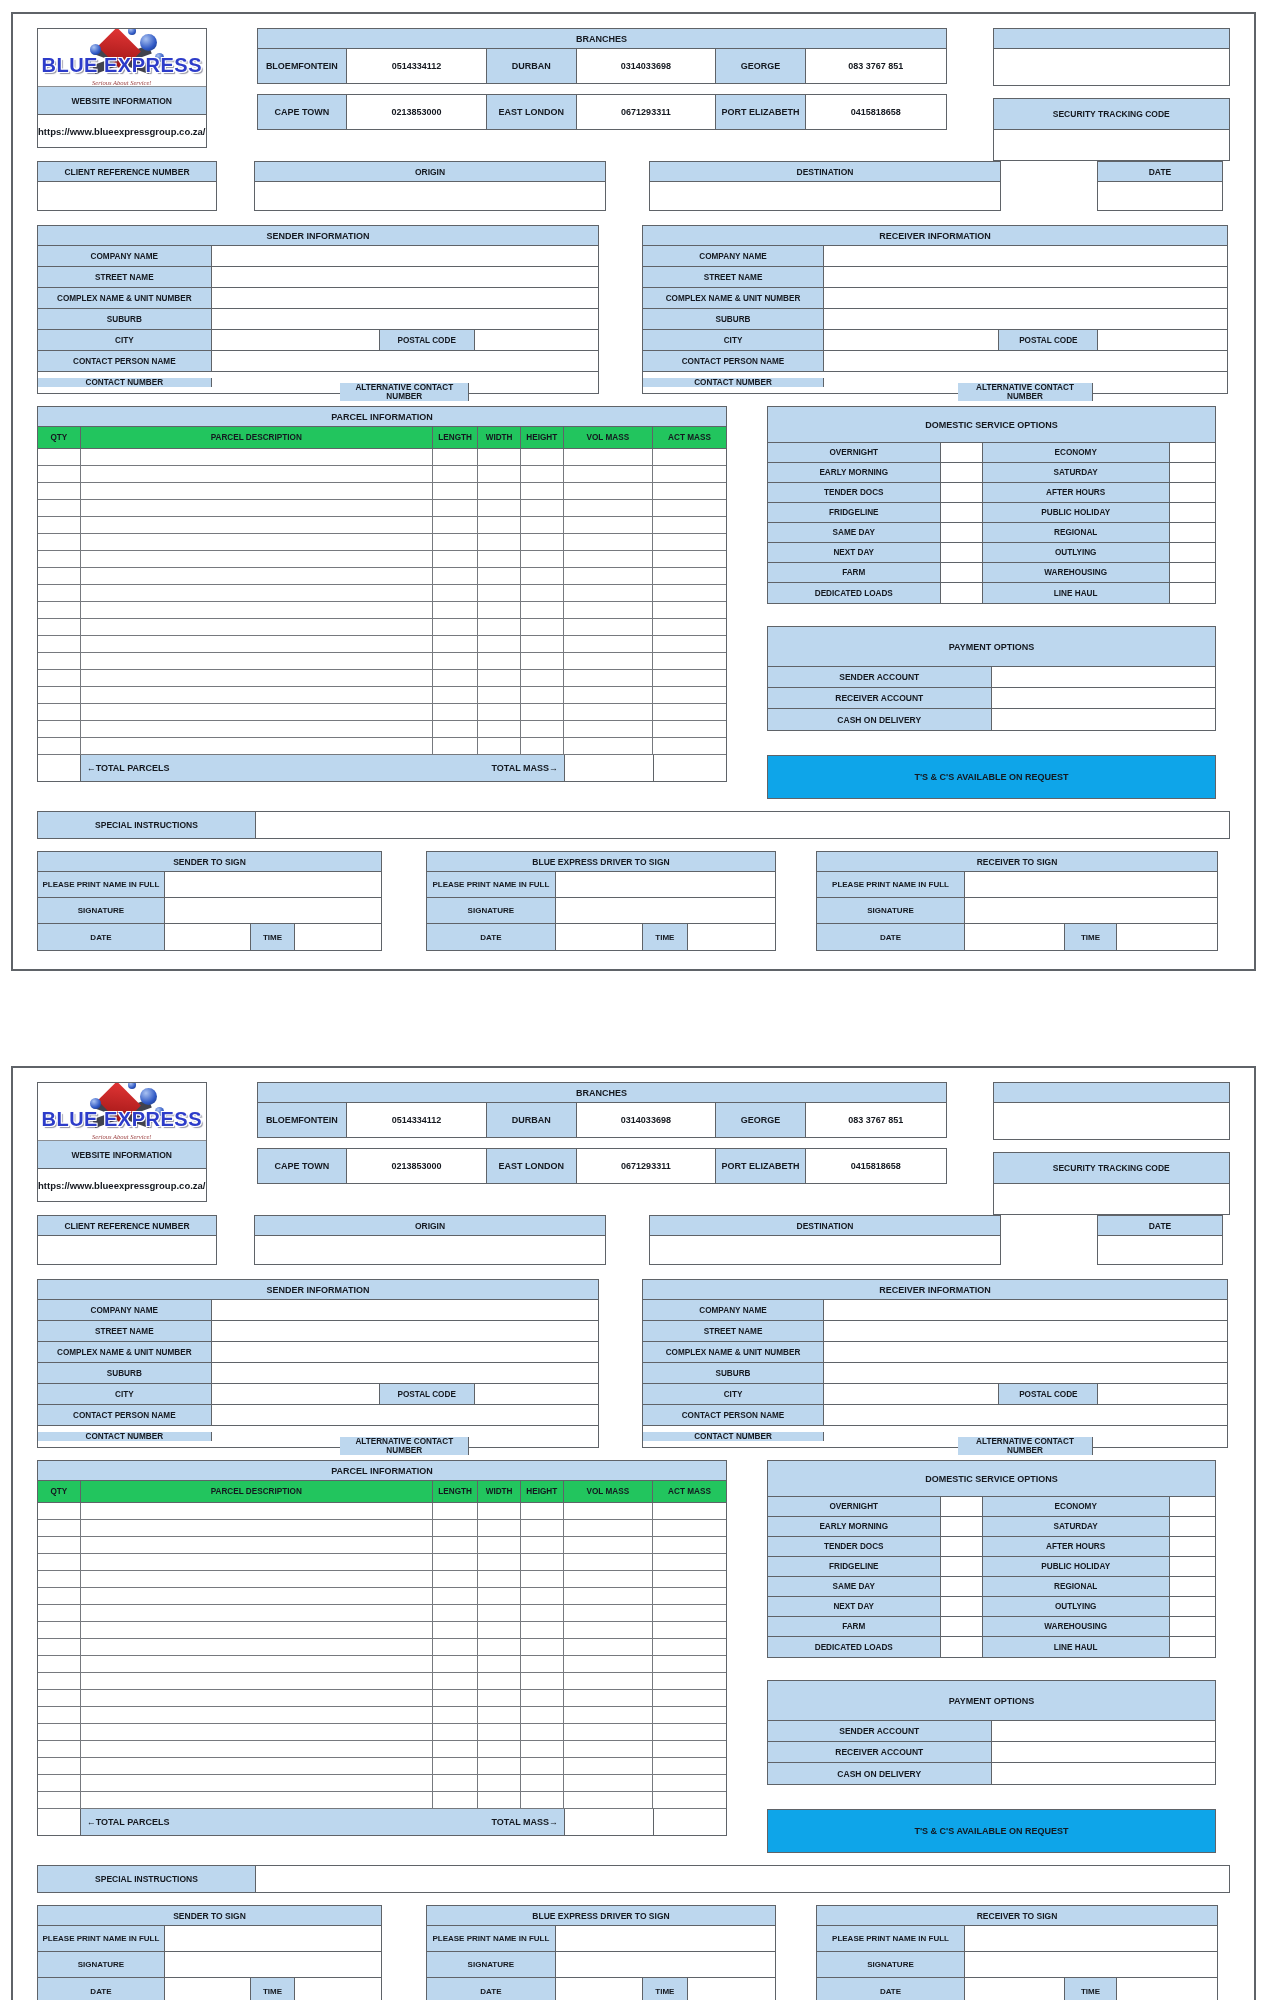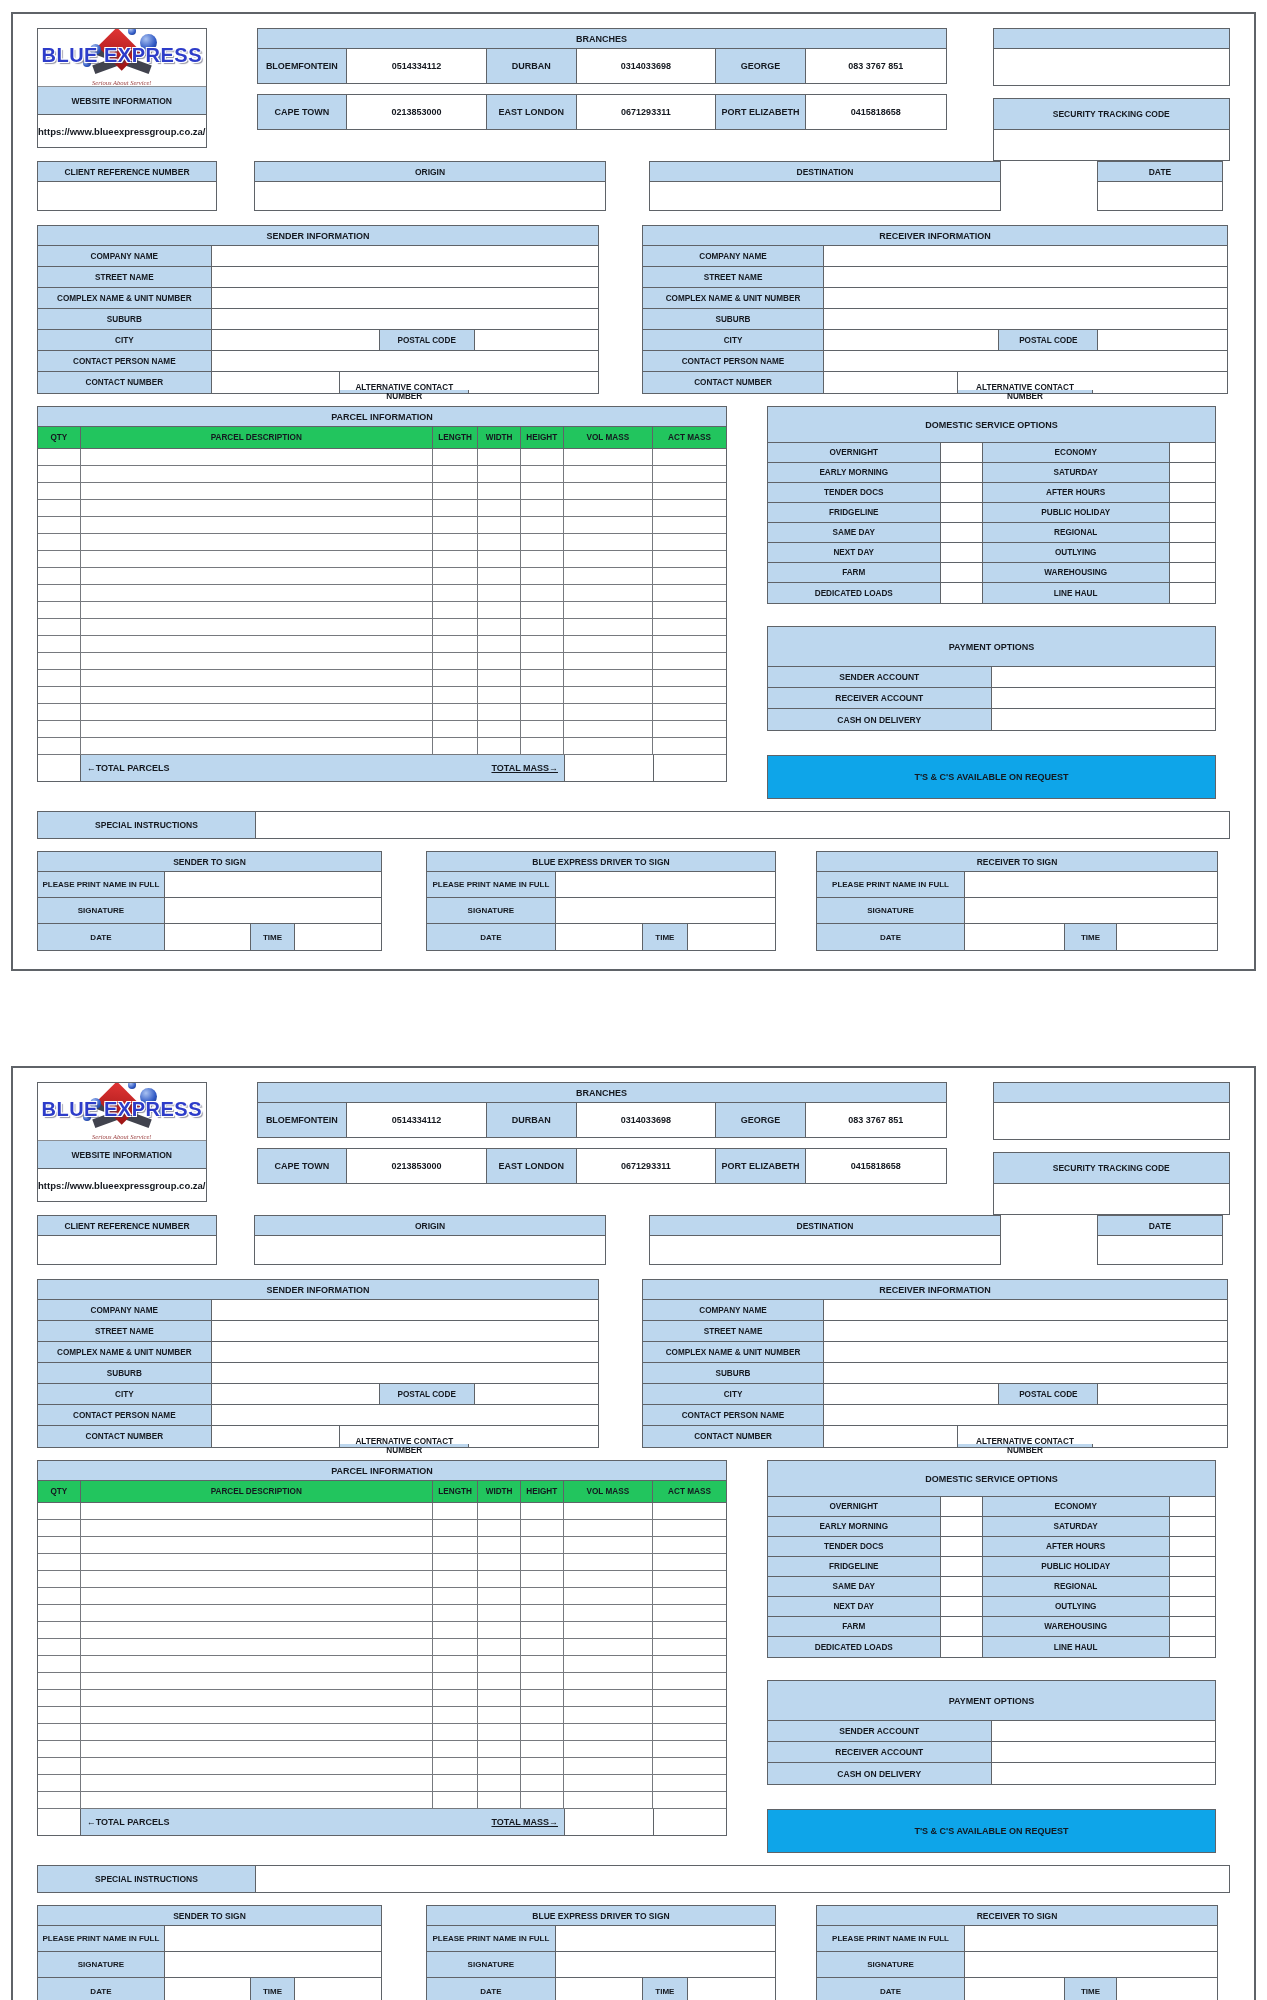--- a/index.html
+++ b/index.html
@@ -23,21 +23,21 @@
   .logo-xbar { position:absolute; left:50%; top:26px; width:60px; height:9px; background:#41434e; }
   .xbar-a { transform:translateX(-50%) rotate(20deg); }
   .xbar-b { transform:translateX(-50%) rotate(-20deg); }
   .sph { position:absolute; border-radius:50%;
       background:radial-gradient(circle at 35% 30%, #a9c2f2, #2f58c4 60%, #16306e); }
   .sph1 { left:102px; top:5px;  width:17px; height:17px; }
   .sph2 { left:52px;  top:15px; width:11px; height:11px; }
   .sph3 { left:90px;  top:-2px; width:8px;  height:8px; }
   .sph4 { left:45px;  top:30px; width:8px;  height:8px; }
   .sph5 { left:117px; top:24px; width:9px;  height:9px; }
-  .logo-text { position:absolute; left:0; right:0; bottom:19px; text-align:center;
+  .logo-text { position:absolute; left:0; right:0; bottom:9px; text-align:center;
       font-size:20px; font-weight:800; letter-spacing:.5px; color:#2d3cc9;
       text-shadow:-1px -1px 0 #fff, 1px -1px 0 #fff, -1px 1px 0 #fff, 1px 1px 0 #fff, 2px 2px 1px rgba(60,60,85,.55); }
   .logo-tagline { position:absolute; left:0; right:0; bottom:0; text-align:center;
       font-size:6.5px; font-style:italic; color:#9c4040; font-family:"Liberation Serif", serif; }
   .web-hdr { height:28px; border-bottom:1px solid #5f6368; font-size:8.5px; font-weight:bold; }
   .web-url { height:32px; font-size:9.5px; font-weight:bold; }
 
   .branches-wrap { width:690px; margin-left:50px; }
   .branches-title { height:20px; font-size:9px; font-weight:bold; border-bottom:1px solid #5f6368; }
   .branch-row { display:flex; height:34px; }
@@ -62,21 +62,21 @@
   .rb-origin { width:352px; margin-left:37px; }
   .rb-dest   { width:352px; margin-left:43px; }
   .rb-date   { width:126px; margin-left:96px; }
 
   
   .info-row { display:flex; margin-top:14px; }
   .info-sec.sender { width:562px; }
   .info-sec.receiver { width:586px; margin-left:43px; }
   .info-title { height:20px; font-size:9px; font-weight:bold; border-bottom:1px solid #5f6368; }
   .frow { display:flex; height:21px; border-bottom:1px solid #5f6368; }
-  .frow:last-child { border-bottom:none; }
+  .frow:last-child { border-bottom:none;align-items:center; }
   .flabel { width:31%; font-size:8.2px; font-weight:bold; border-right:1px solid #5f6368; background:#bdd7ee; }
   .finput { flex:1; background:#fff; }
   .finput-city { width:30%; flex:none; border-right:1px solid #5f6368; }
   .flabel-postal { width:17%; }
   .finput-contact { width:23%; flex:none; border-right:1px solid #5f6368; }
   .flabel-alt { width:23%;margin-top:18px; }
 
   
   .main-row { display:flex; margin-top:12px; align-items:flex-start; }
   .parcel-table { width:690px; }
@@ -88,21 +88,21 @@
   .pc4 { width:6.2%; } .pc5 { width:13%; } .pc6 { width:10.6%; }
   .prow { display:flex; height:17px; border-bottom:1px solid #76797e; background:#fff; }
   .prow > div { border-right:1px solid #76797e; }
   .prow > div:last-child { border-right:none; }
   .total-row { display:flex; height:26px; }
   .tr-qty { width:6.2%; background:#fff; border-right:1px solid #5f6368; }
   .tr-parcels { width:32%; background:#bdd7ee; display:flex; align-items:center;
       padding-left:6px; font-size:9px; font-weight:bold; }
   .tr-mass { width:38.4%; background:#bdd7ee; display:flex; align-items:center;
       justify-content:flex-end; padding-right:6px; font-size:9px; font-weight:bold;
-      border-right:1px solid #5f6368;text-decoration:underline; }
+      border-right:1px solid #5f6368; }
   .tr-vol { width:13%; background:#fff; border-right:1px solid #5f6368; }
   .tr-act { width:10.4%; background:#fff; }
 
   .right-col { width:449px; margin-left:40px; }
   .svc-title { height:36px; font-size:9px; font-weight:bold; border-bottom:1px solid #5f6368; }
   .svc-row { display:flex; height:20px; border-bottom:1px solid #5f6368; }
   .svc-row:last-child { border-bottom:none; }
   .svc-lbl { width:38.6%; background:#bdd7ee; font-size:8.2px; font-weight:bold; border-right:1px solid #5f6368; }
   .svc-chk { width:9.4%; background:#fff; border-right:1px solid #5f6368; }
   .svc-lbl2 { width:41.9%; background:#bdd7ee; font-size:8.2px; font-weight:bold; border-right:1px solid #5f6368; }

